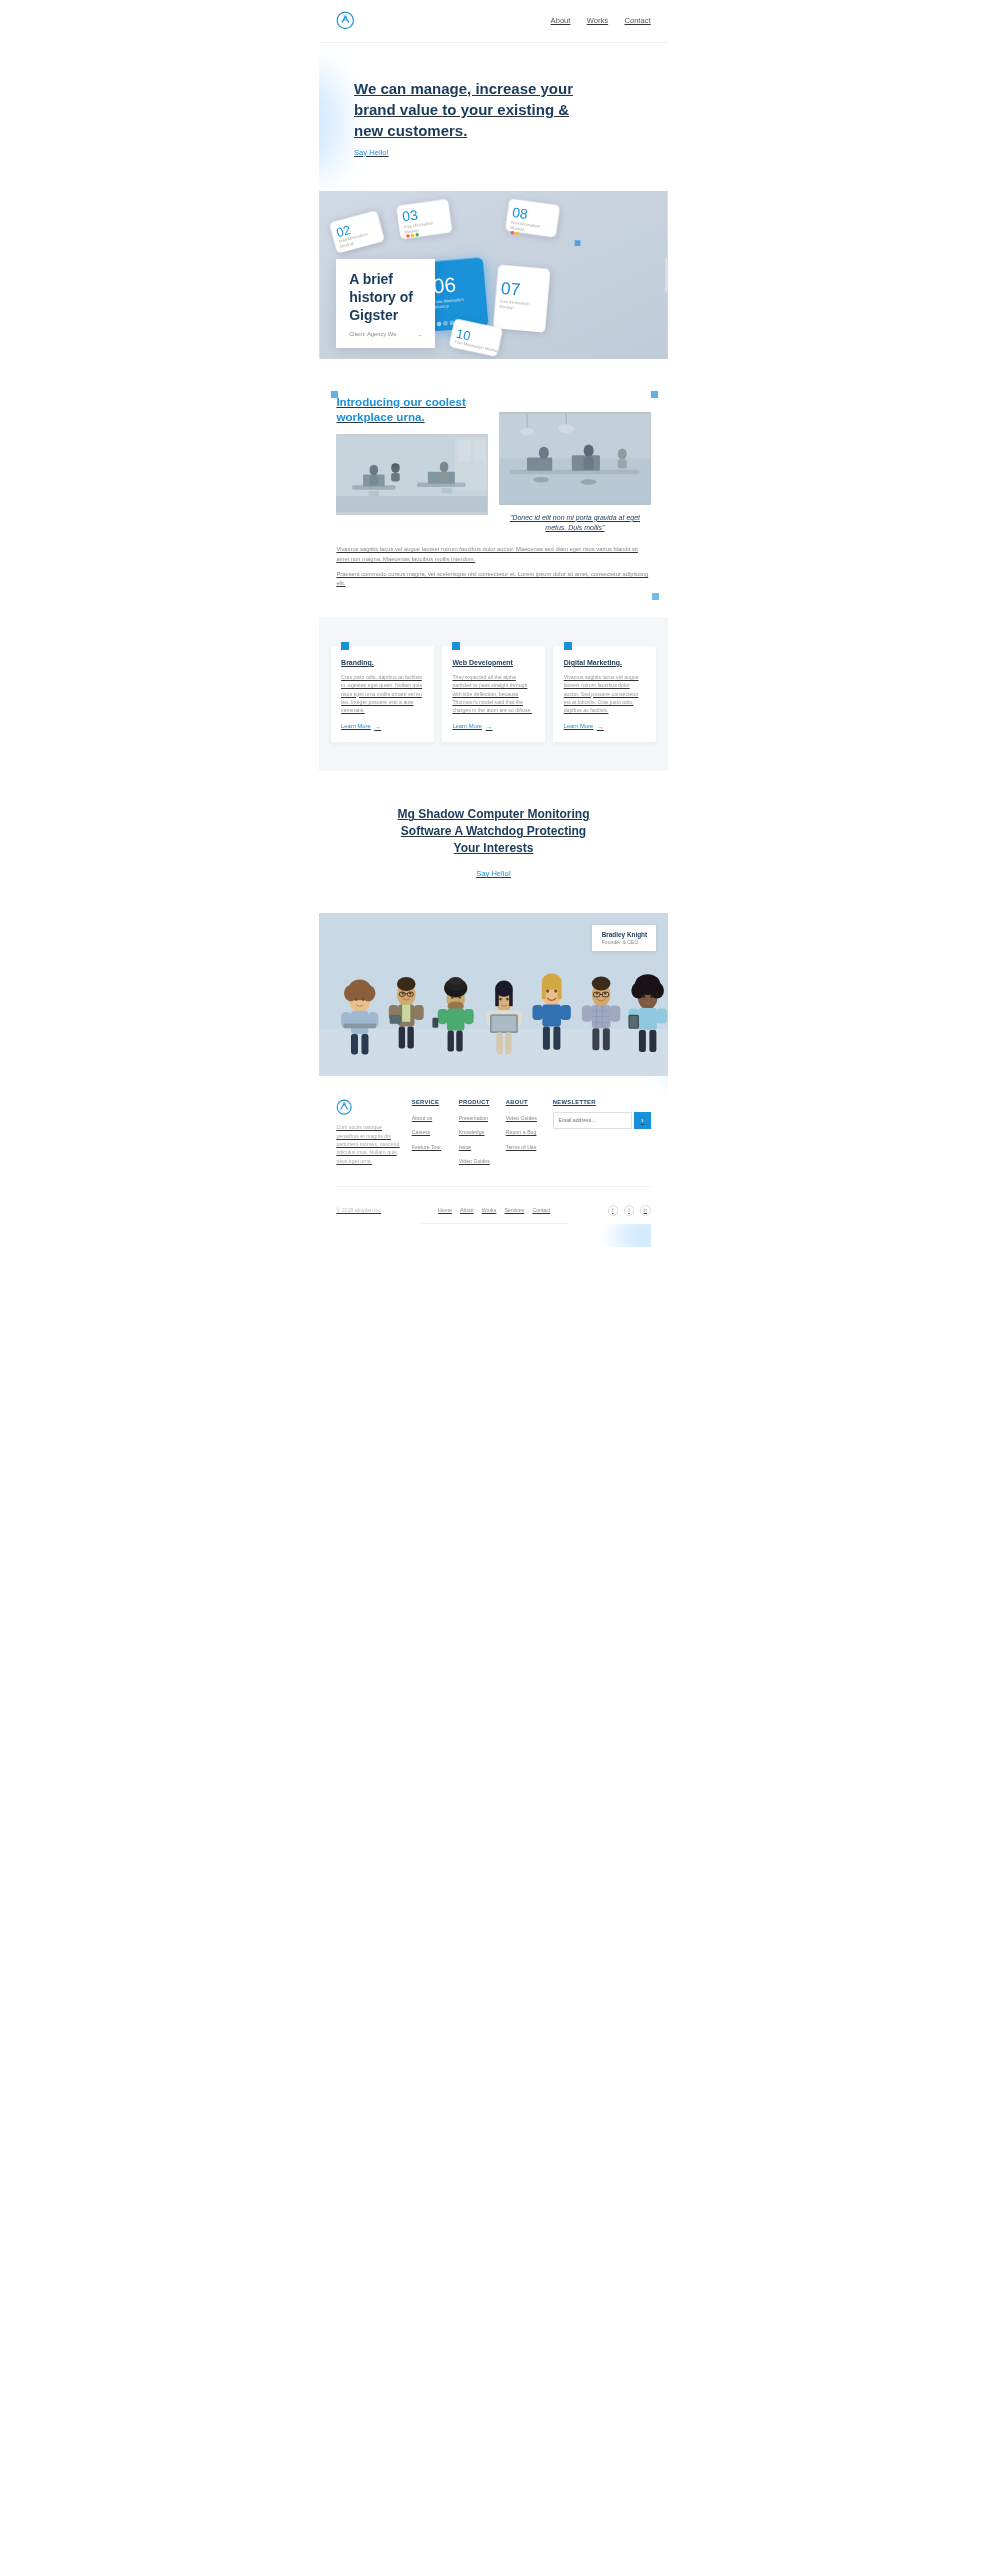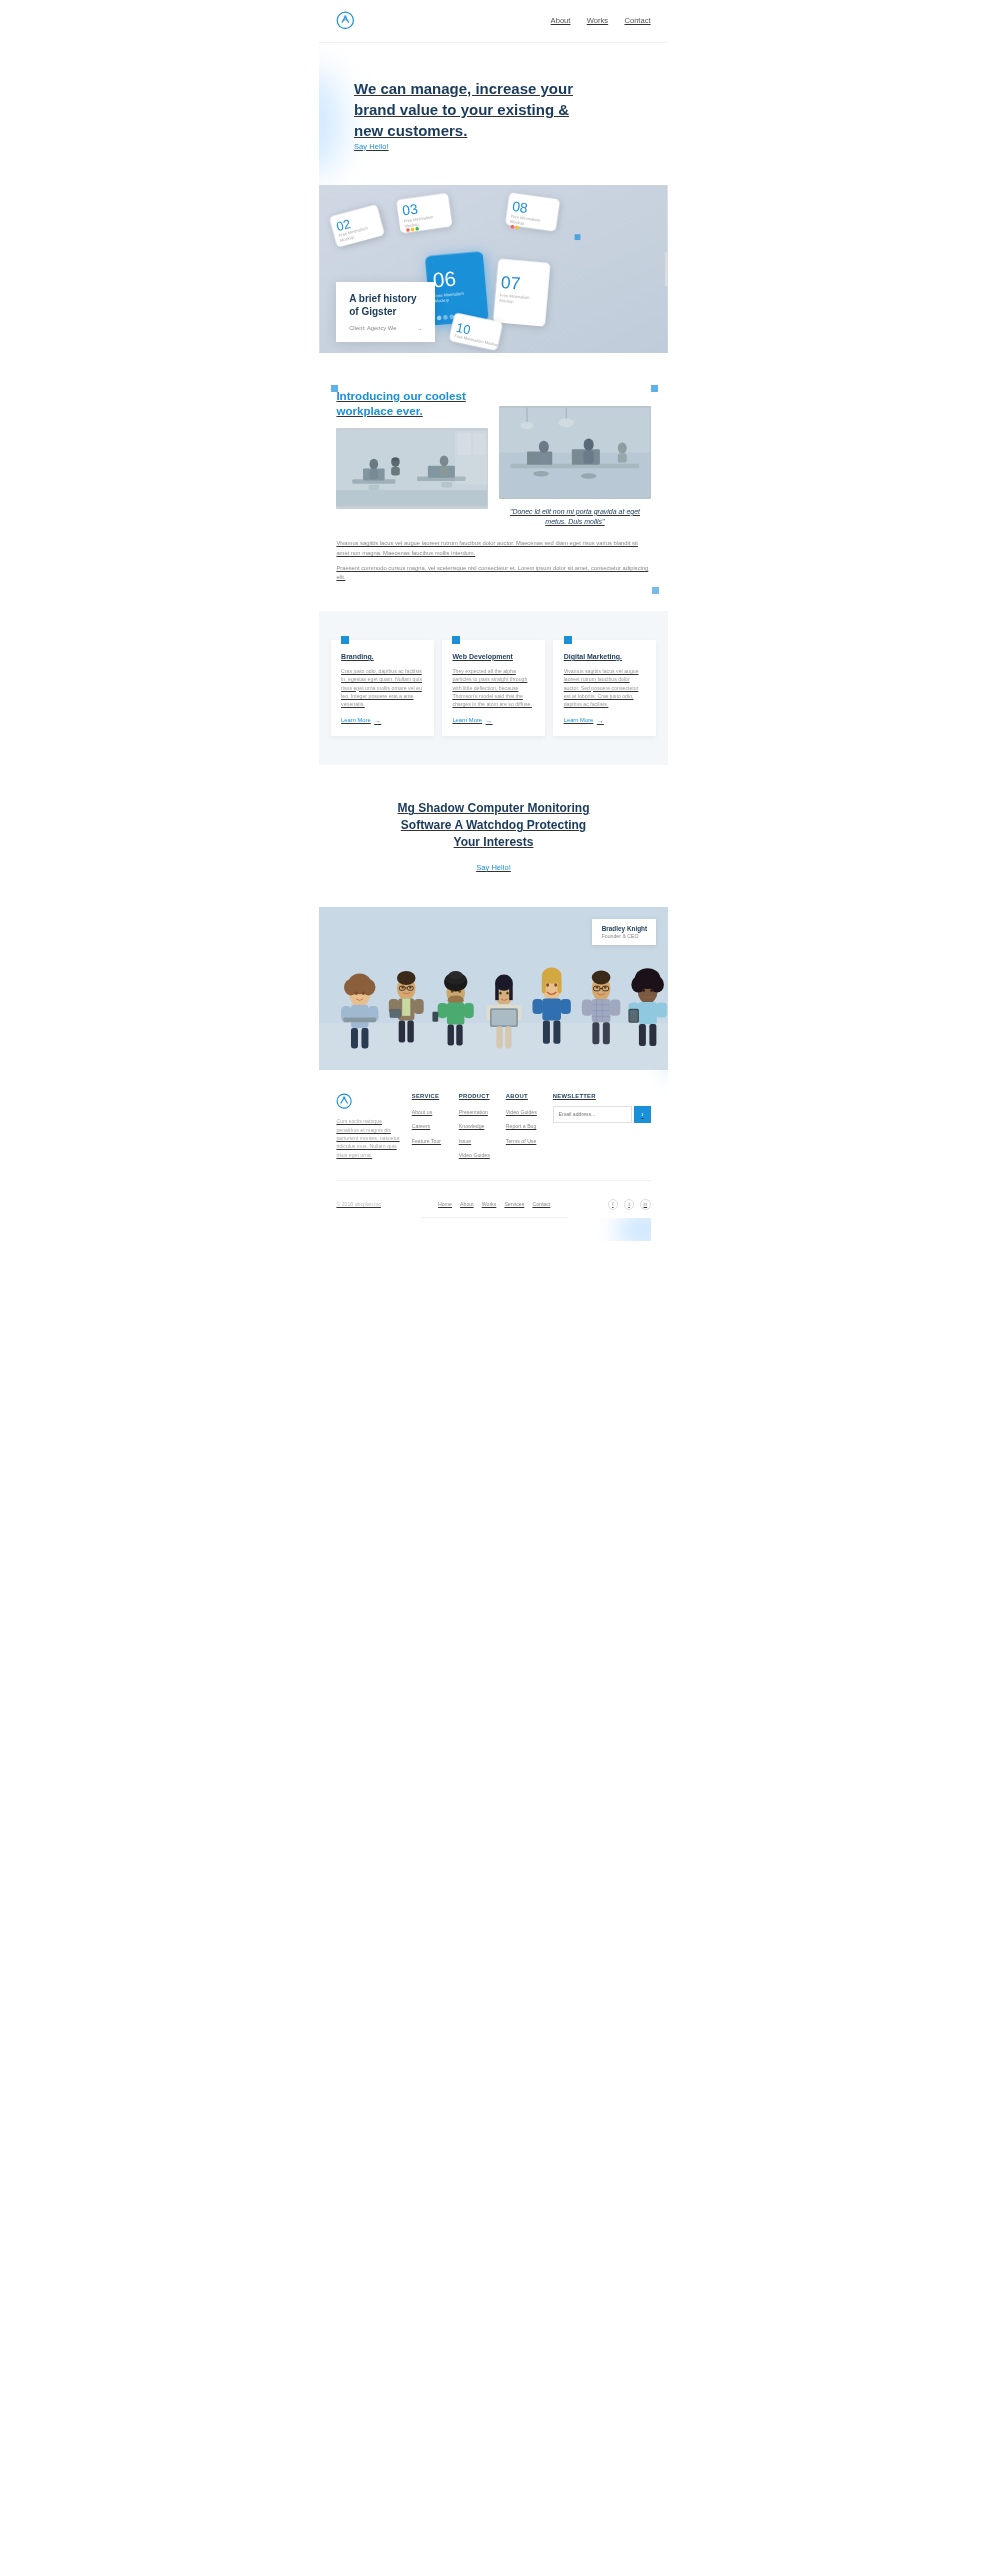--- a/index.html
+++ b/index.html
@@ -42,21 +42,21 @@
     
     .hero {
       padding: 35px 29px 17.4px 35px;
     }
     .hero h1 {
       font-size: 15px;
       font-weight: 700;
       color: #1a3a5c;
       line-height: 1.4;
       max-width: 232px;
-      margin-bottom: 0;
+      margin-bottom: 6px;
     }
     .hero a.say-hello {
       color: #1a90d9;
       font-size: 7.6px;
       text-decoration: none;
     }
 
     
     .showcase {
       position: relative;
@@ -80,21 +80,21 @@
       position: absolute;
       bottom: 11.6px;
       left: 17.4px;
       background: white;
       padding: 10.5px 12.8px;
       width: 99px;
       box-shadow: 0 2.3px 11.6px rgba(0,0,0,0.12);
       z-index: 10;
     }
     .case-study-box h3 {
-      font-size: 10px;
+      font-size: 14px;
       font-weight: 700;
       color: #1a3a5c;
       margin-bottom: 7px;
       line-height: 1.3;
     }
     .case-study-box .link-row {
       display: flex;
       align-items: center;
       justify-content: space-between;
     }
@@ -498,21 +498,21 @@
 
     <div class="scrollbar-hint"></div>
   </section>
 
   <section class="workplace">
     <div style="position:absolute; top:32px; left:11.6px; width:7px; height:7px; background:#1a90d9; opacity:0.7;"></div>
     <div style="position:absolute; top:32px; right:10.5px; width:7px; height:7px; background:#1a90d9; opacity:0.7;"></div>
 
     <div class="workplace-top">
       <div class="workplace-left">
-        <h2>Introducing our coolest workplace ever.</h2>
+        <h2>Introducing our coolest workplace urna.</h2>
         <div class="workplace-img-1">
           
           <svg width="100%" height="100%" viewBox="0 0 280 140" xmlns="http://www.w3.org/2000/svg">
             <rect width="280" height="140" fill="#c8d4dc"></rect>
 
             <rect y="110" width="280" height="30" fill="#b8c8d0"></rect>
 
             <rect x="30" y="90" width="80" height="8" fill="#a0b0b8" rx="2"></rect>
             <rect x="150" y="85" width="90" height="8" fill="#a0b0b8" rx="2"></rect>
 

